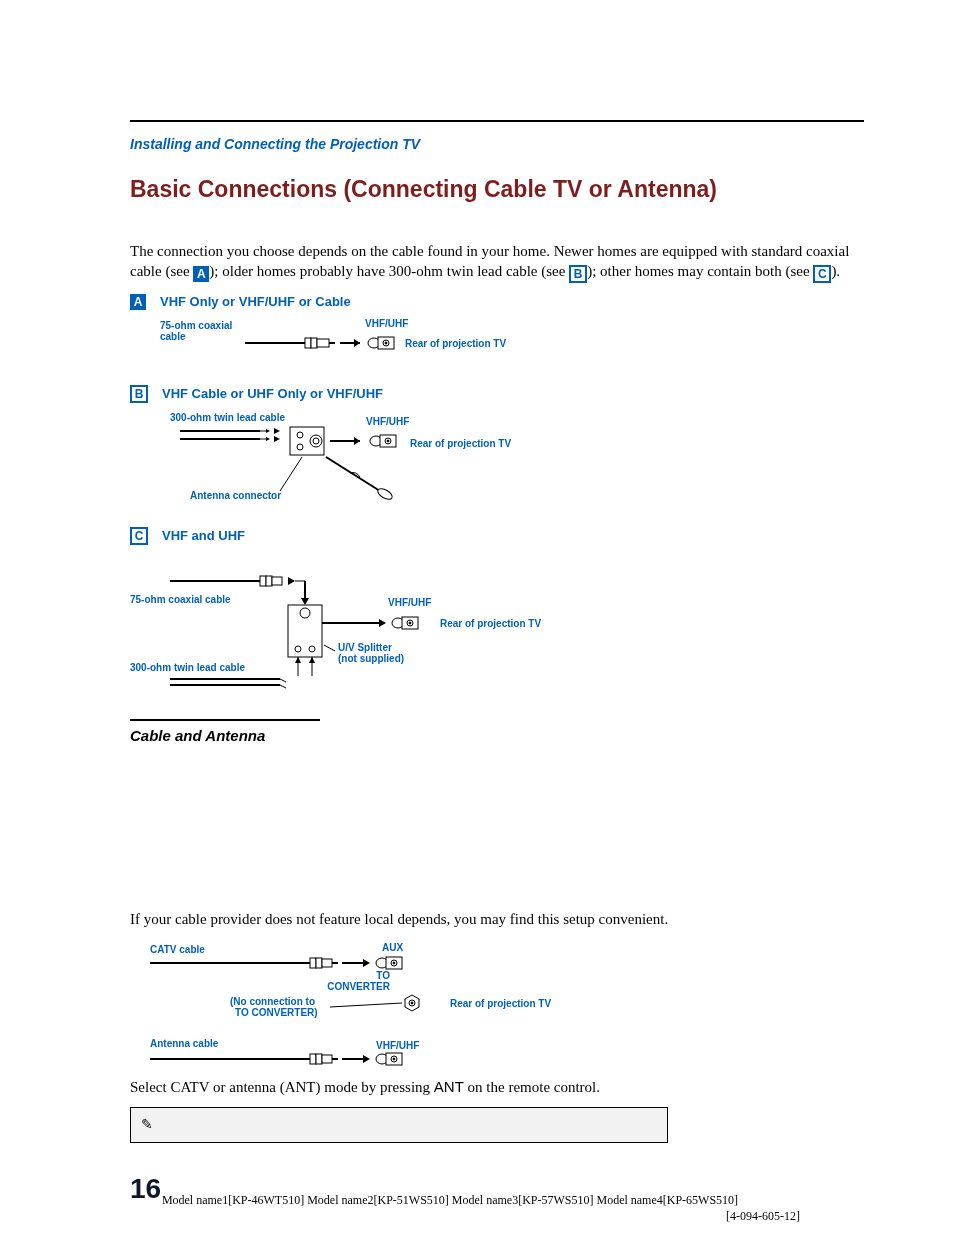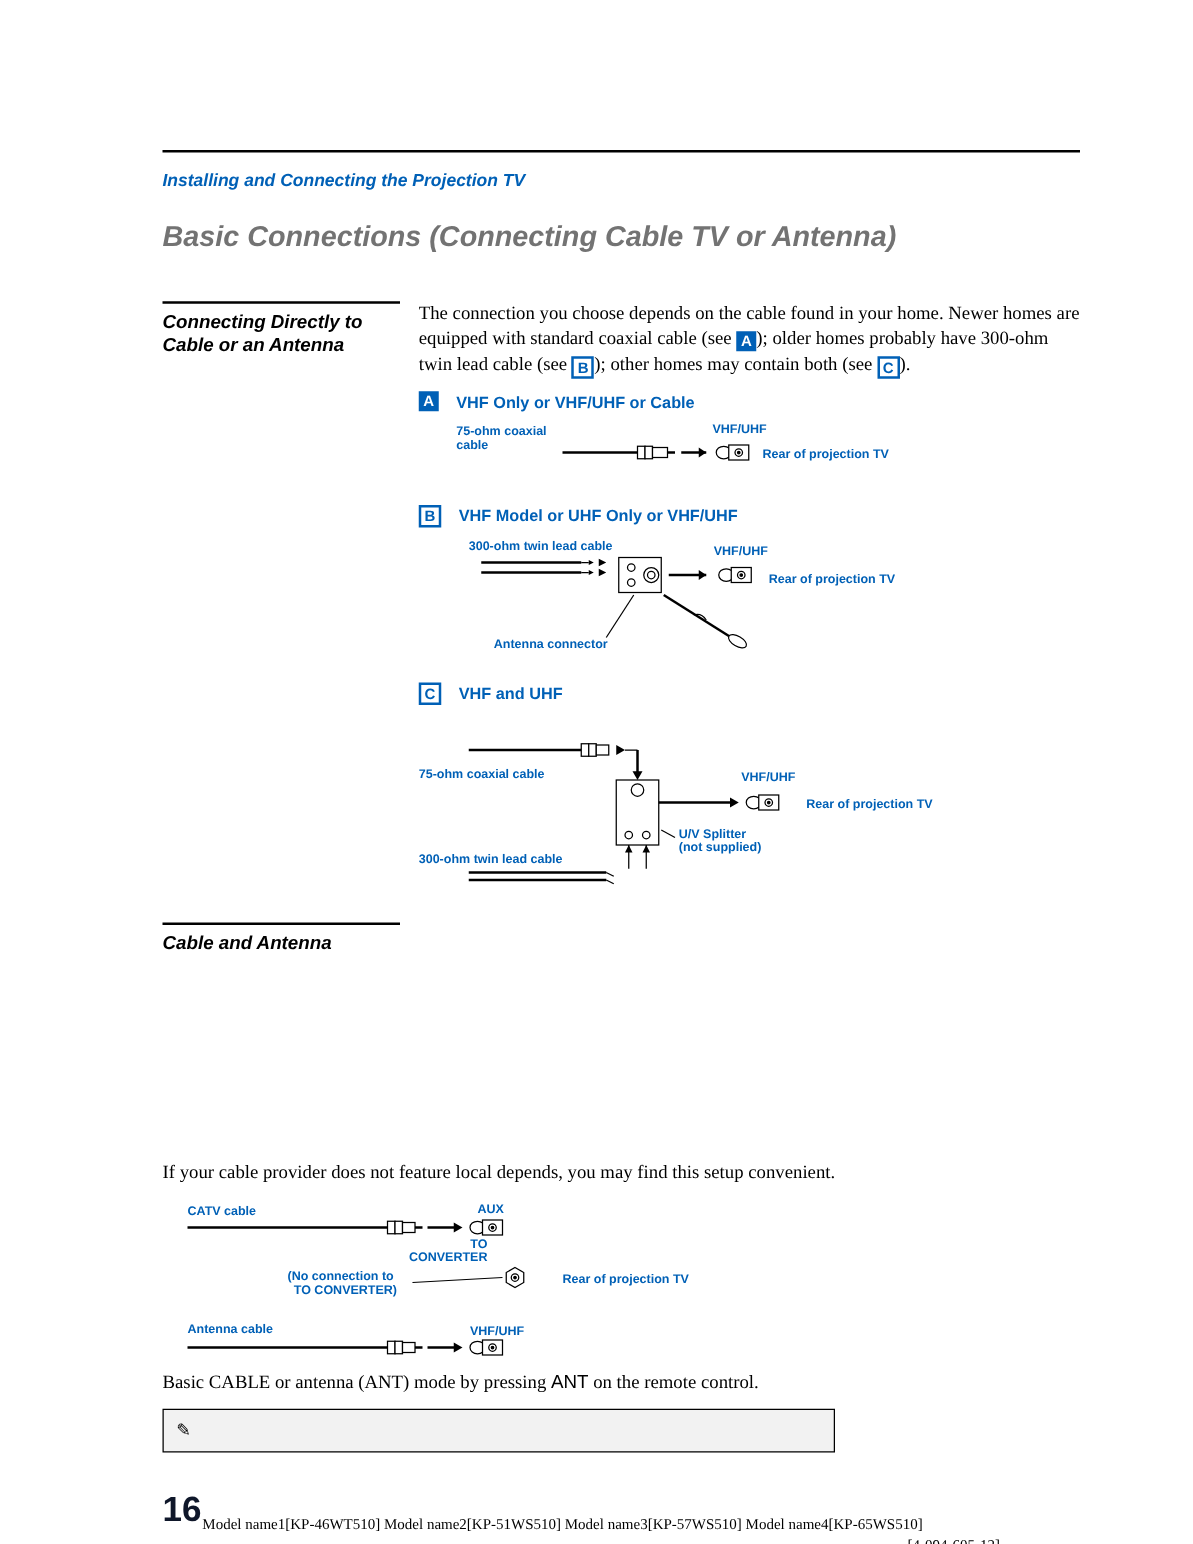--- a/index.html
+++ b/index.html
@@ -24,22 +24,21 @@
     font-family: Arial, Helvetica, sans-serif;
     font-weight: bold;
     font-style: italic;
     color: #0060b6;
     font-size: 14px;
     margin-bottom: 24px;
   }
   .page-title {
     font-family: Arial, Helvetica, sans-serif;
     font-weight: bold;
-    font-style: italic;
-    color: #737373;
+    color: #7f1d1d;
     font-size: 23px;
     margin-bottom: 38px;
   }
   .block {
     display: flex;
     align-items: flex-start;
     margin-bottom: 10px;
   }
   .sidecol {
     width: 190px;
@@ -130,24 +129,20 @@
 </style>
 </head>
 <body>
 
 <div class="page">
   <div class="top-rule"></div>
   <div class="section-header">Installing and Connecting the Projection TV</div>
   <div class="page-title">Basic Connections (Connecting Cable TV or Antenna)</div>
 
   <div class="block">
-    <div class="sidecol">
-      <div class="side-rule"></div>
-      <div class="side-title">Connecting Directly to Cable or an Antenna</div>
-    </div>
     <div class="bodycol">
       <p>
         <span>The connection you choose depends on the cable found in your home. Newer homes are equipped with standard coaxial cable (see </span>
         <span class="tag tag-solid">A</span><span>); older homes probably have 300-ohm twin lead cable (see </span>
         <span class="tag tag-outline">B</span><span>); other homes may contain both (see </span>
         <span class="tag tag-outline">C</span><span>).</span>
       </p>
 
       <div class="diagram-block">
         <div class="diag-head">
@@ -177,21 +172,21 @@
               <rect x="10" y="-6" width="16" height="12"></rect>
             <circle cx="18" cy="0" r="3"></circle>
               <circle cx="18" cy="0" r="1" fill="#000"></circle>
           </g>
         </svg>
       </div>
 
       <div class="diagram-block">
         <div class="diag-head">
           <span class="tag tag-outline">B</span>
-          <span class="diag-title">VHF Model or UHF Only or VHF/UHF</span>
+          <span class="diag-title">VHF Cable or UHF Only or VHF/UHF</span>
         </div>
         <svg width="440" height="100" viewBox="0 0 440 100">
           <text x="40" y="12" style="font:bold 10px Arial;fill:#0060b6">300-ohm twin lead cable</text>
           <text x="236" y="16" style="font:bold 10px Arial;fill:#0060b6">VHF/UHF</text>
           <text x="280" y="38" style="font:bold 10px Arial;fill:#0060b6">Rear of projection TV</text>
           <text x="60" y="90" style="font:bold 10px Arial;fill:#0060b6">Antenna connector</text>
 
           <line x1="50" y1="22" x2="130" y2="22" stroke="#000" stroke-width="2"></line>
           <line x1="50" y1="30" x2="130" y2="30" stroke="#000" stroke-width="2"></line>
           <path d="M130 22 q4 0 6 0 M130 30 q4 0 6 0" stroke="#000" fill="none"></path>
@@ -330,21 +325,21 @@
         <polygon points="240,122 233,118 233,126" fill="#000"></polygon>
         <g transform="translate(246,122)" stroke="#000" fill="#fff">
           <ellipse cx="6" cy="0" rx="6" ry="5"></ellipse>
             <rect x="10" y="-6" width="16" height="12"></rect>
           <circle cx="18" cy="0" r="3"></circle>
             <circle cx="18" cy="0" r="1" fill="#000"></circle>
         </g>
       </svg>
 
       <p>
-        <span>Basic CABLE or antenna (ANT) mode by pressing </span><span style="font-family:Arial,Helvetica,sans-serif">ANT</span><span> on the remote control.</span>
+        <span>Select CATV or antenna (ANT) mode by pressing </span><span style="font-family:Arial,Helvetica,sans-serif">ANT</span><span> on the remote control.</span>
       </p>
 
       <div class="note-box">
         <span class="pencil-icon">✎</span>
       </div>
     </div>
   </div>
 
   <div class="page-number">16</div>
 

